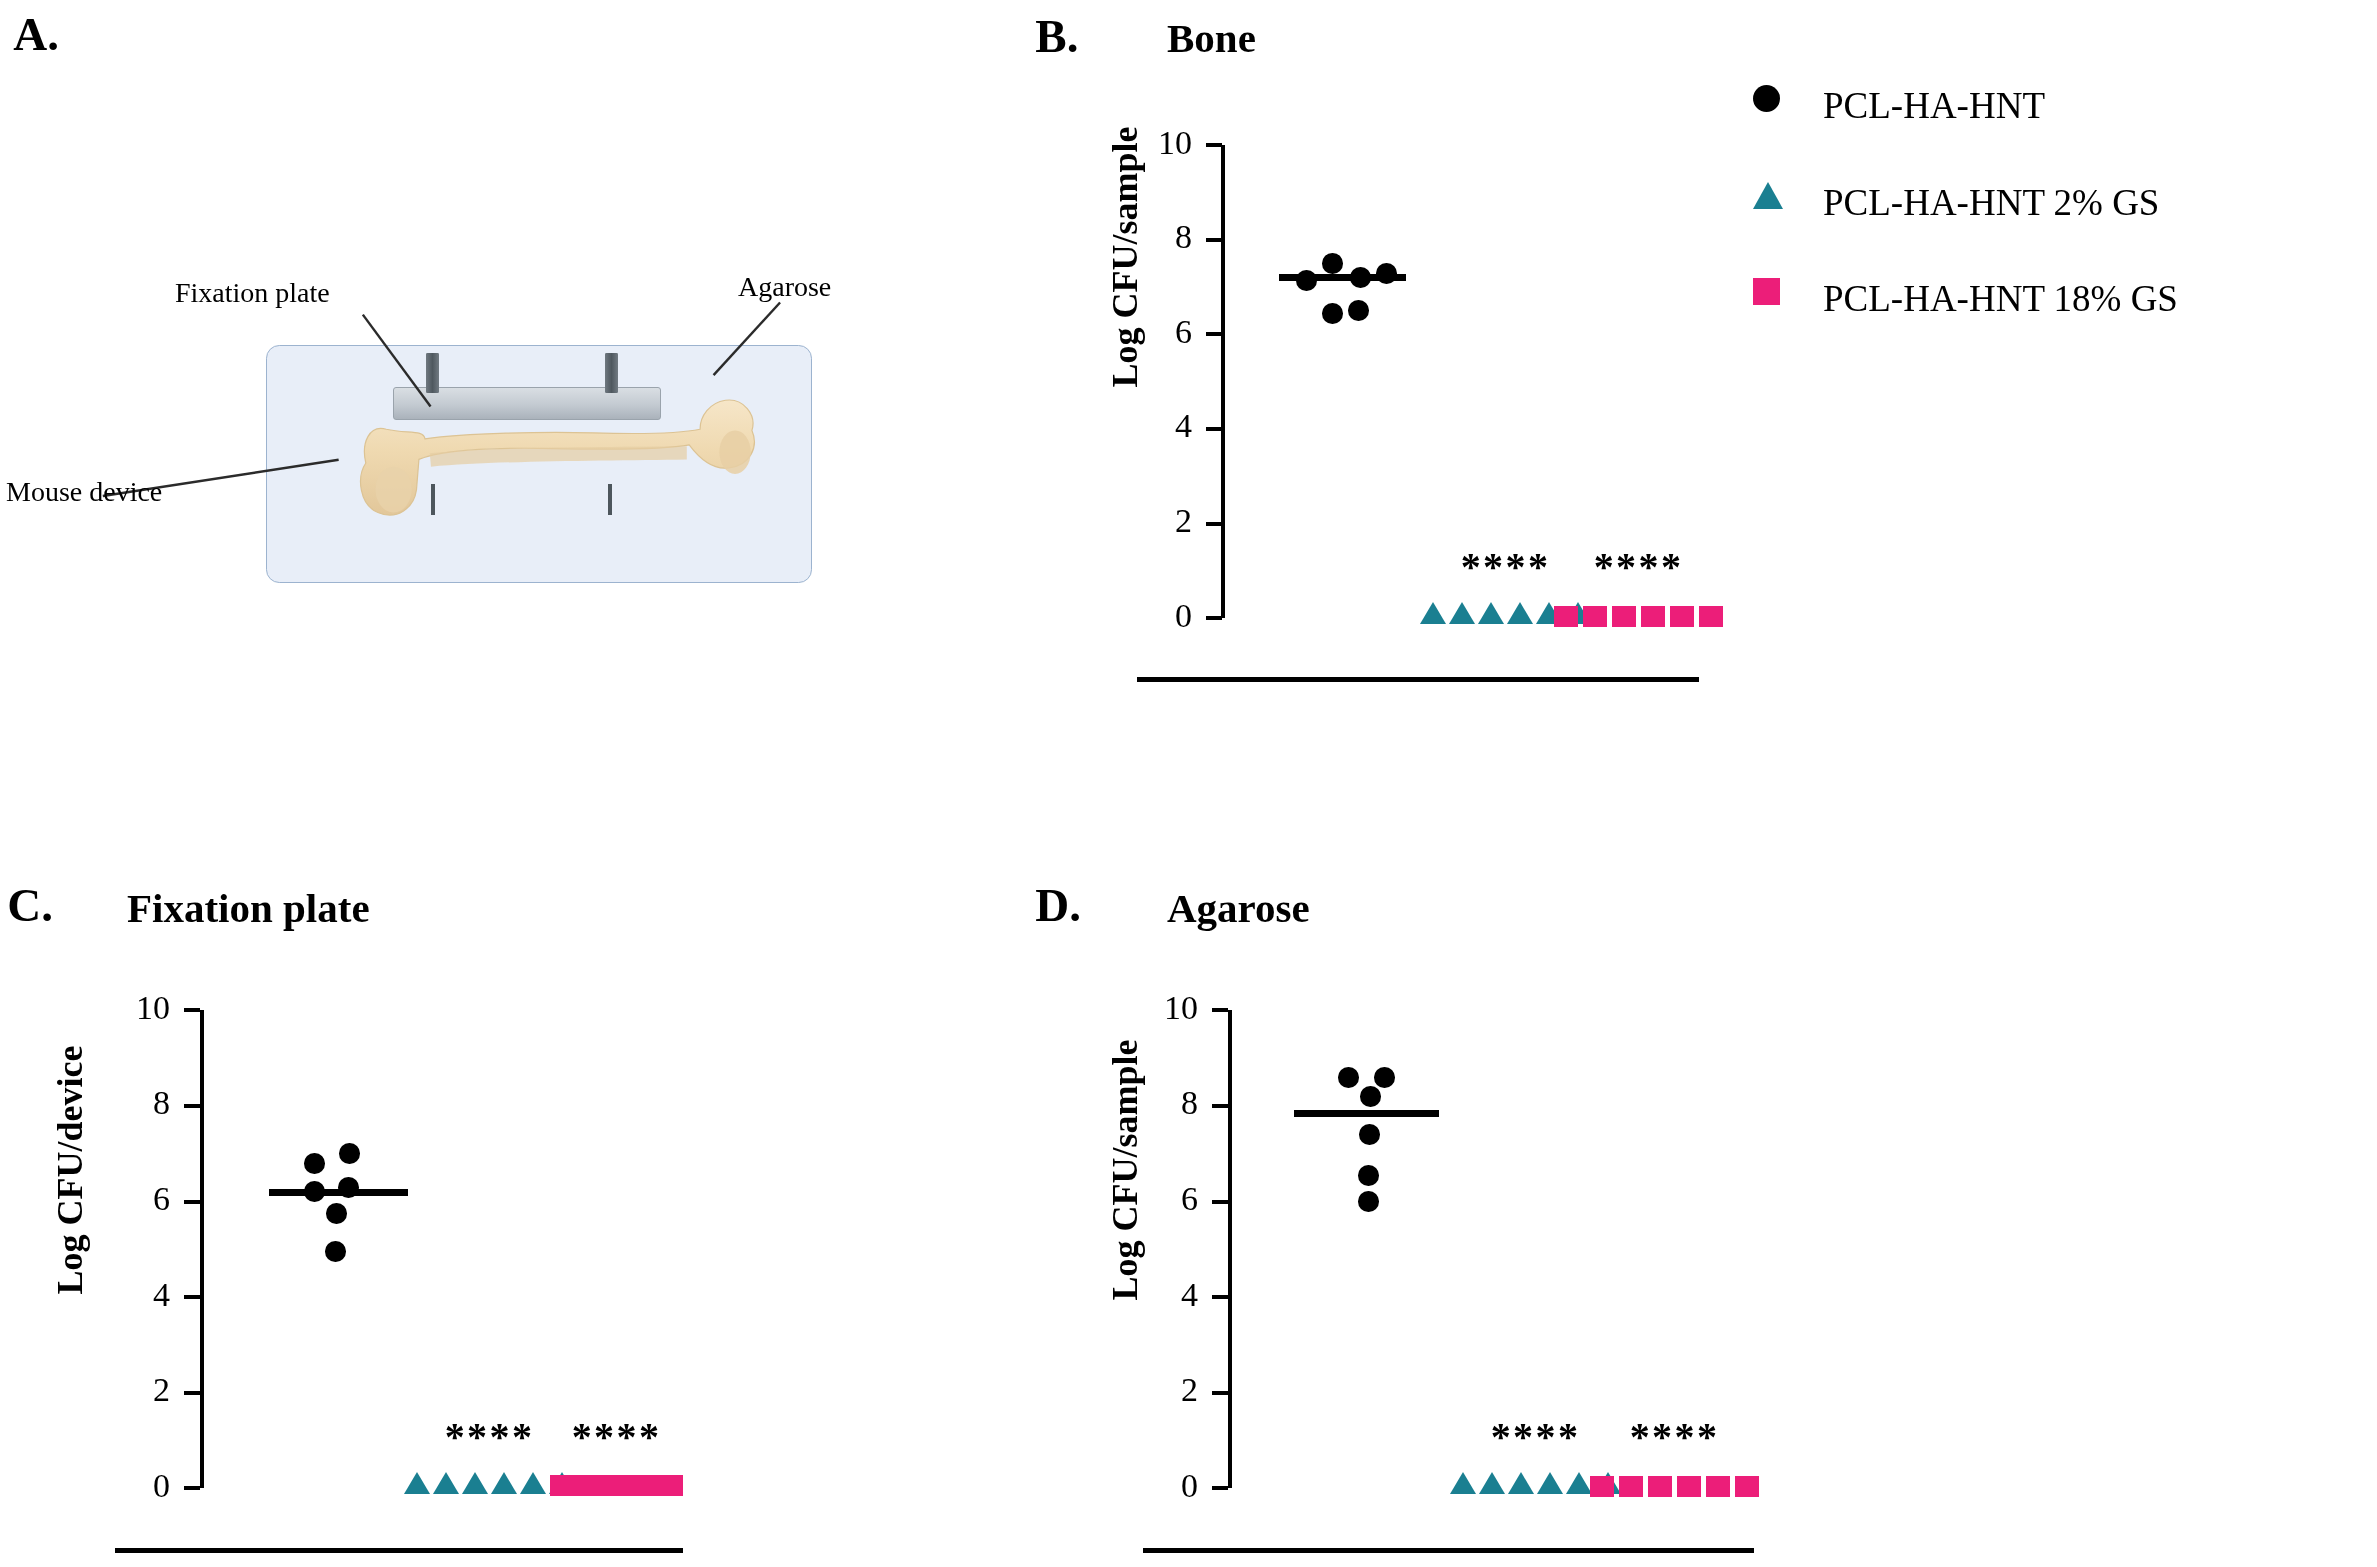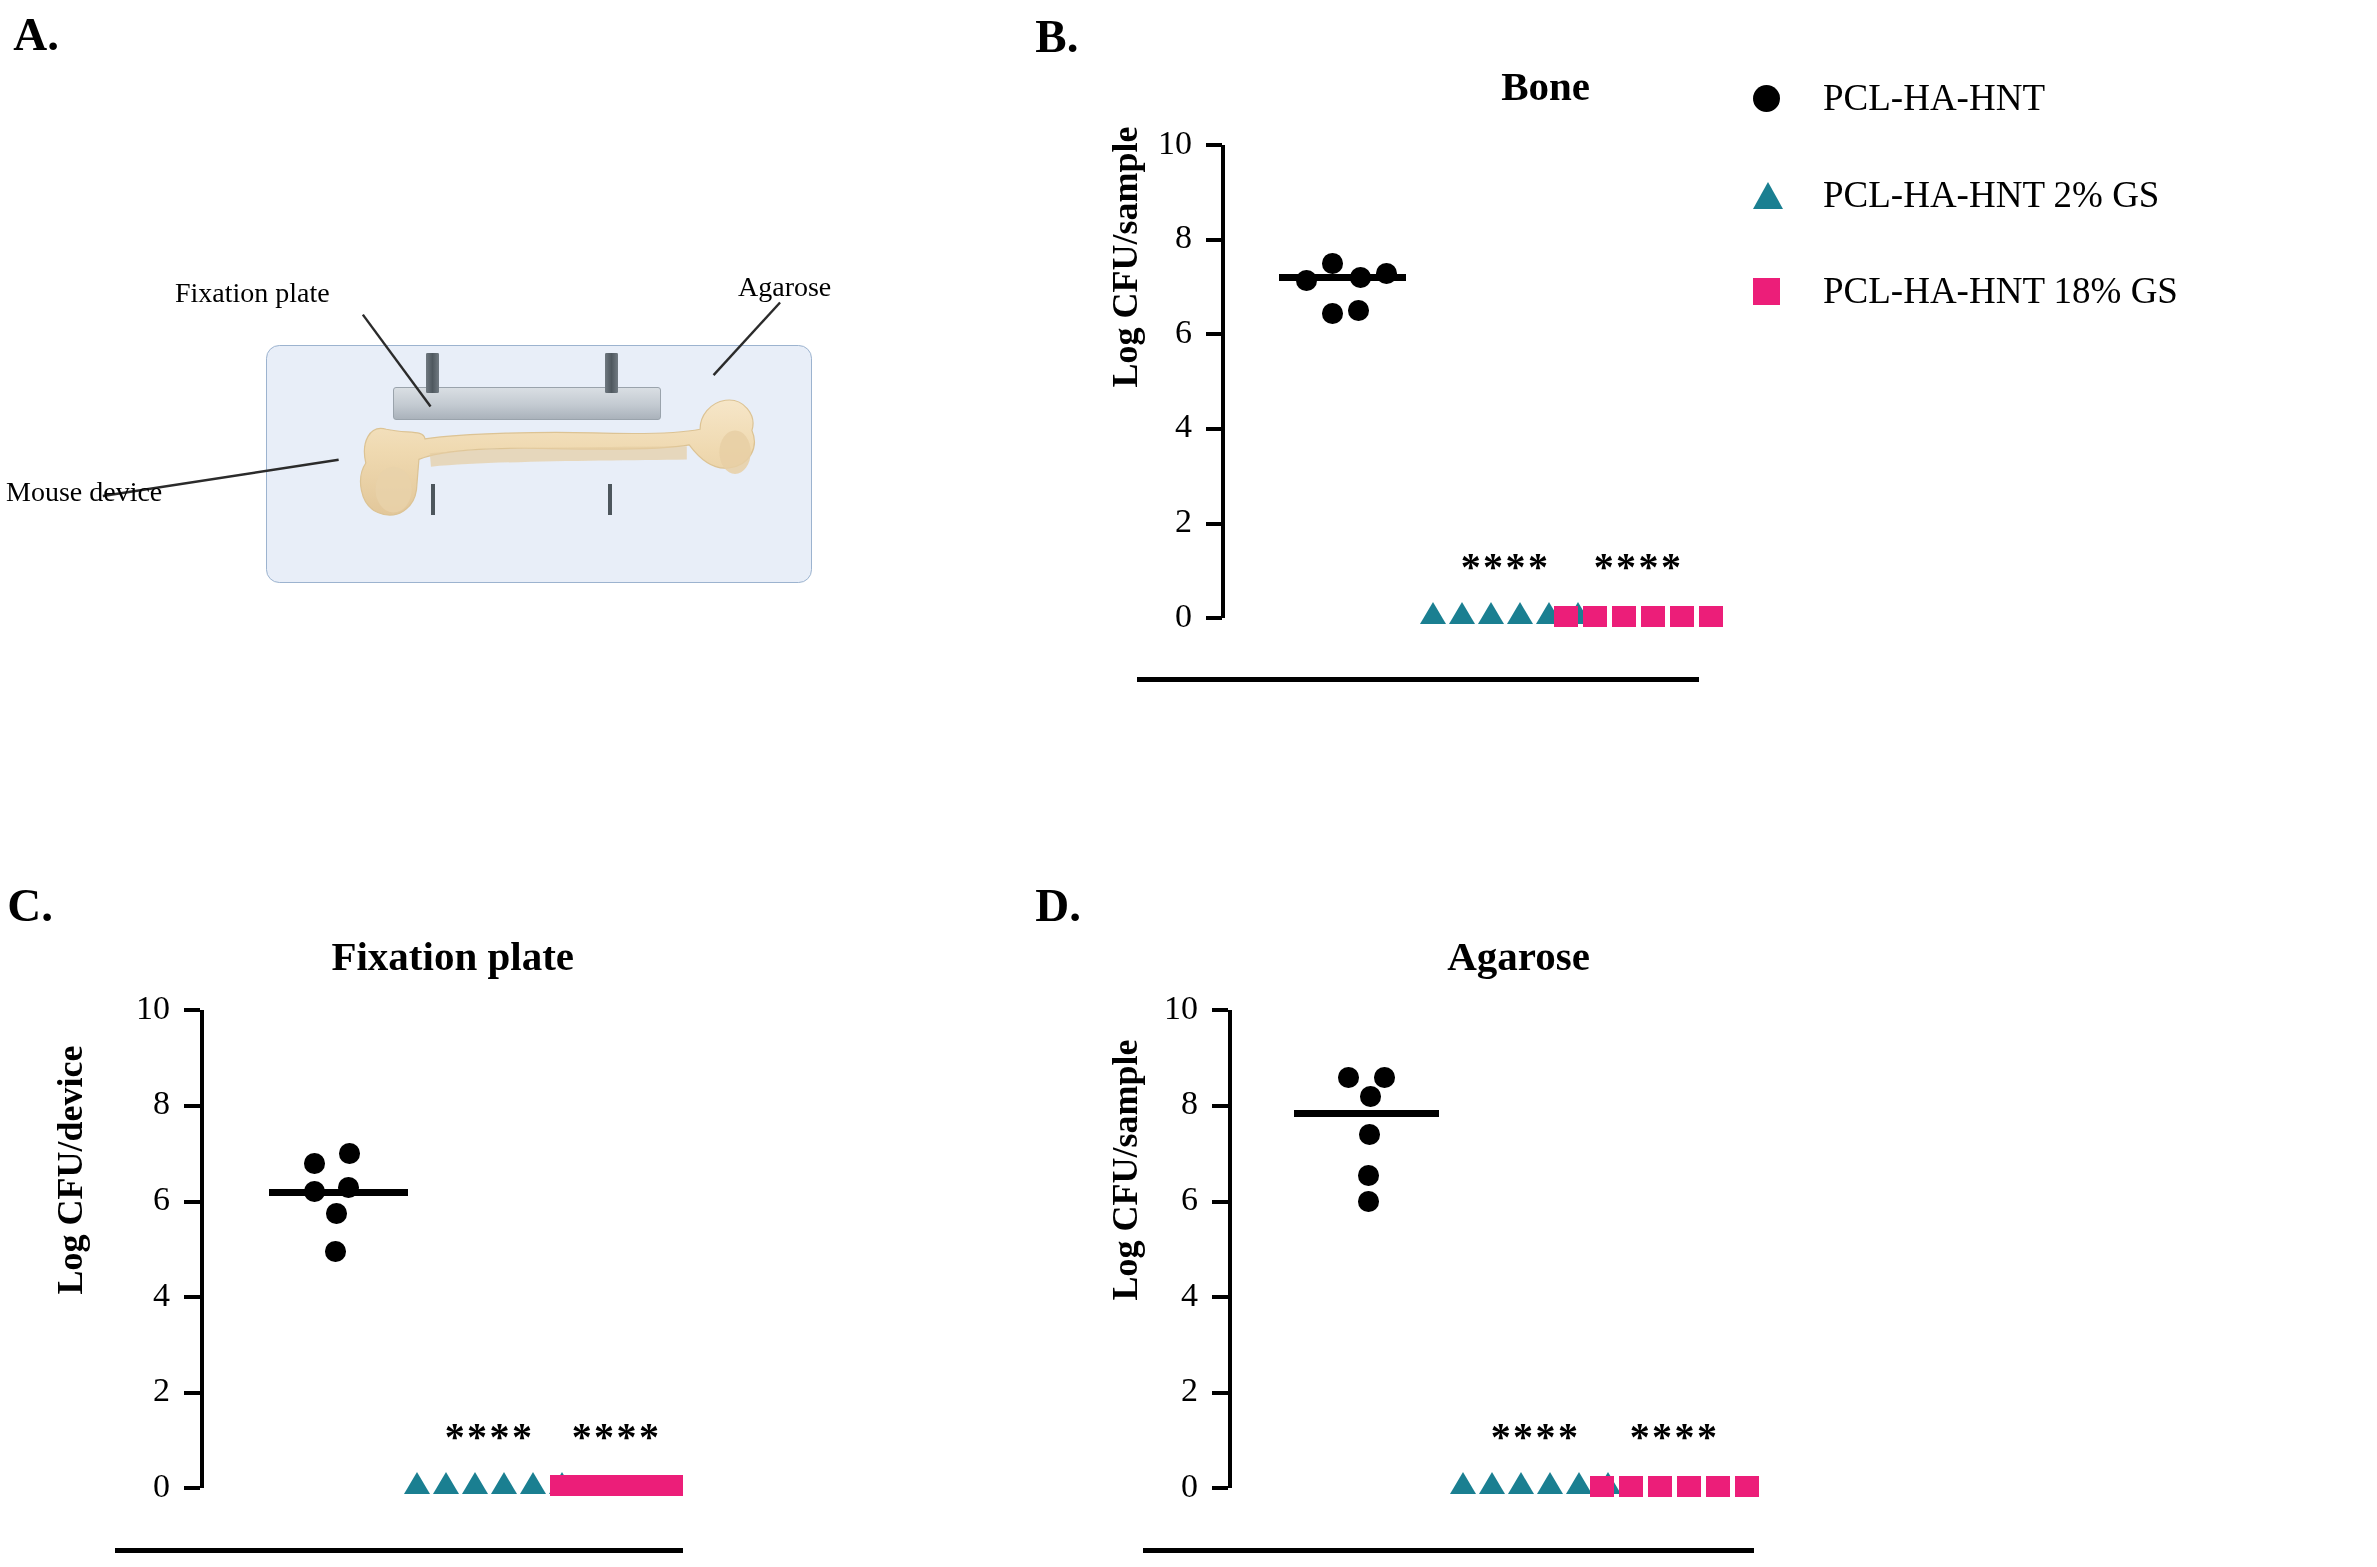--- a/index.html
+++ b/index.html
@@ -1,20 +1,20 @@
 <!DOCTYPE html>
 <html style="font-size:9.7px"><head>
 <meta charset="utf-8">
 <style>
   html,body{margin:0;padding:0;background:#fff;}
   body{width:2377px;height:1567px;position:relative;font-family:"Liberation Serif",serif;color:#000;overflow:hidden;}
 
   .panel{position:absolute;}
   .panel-letter{position:absolute;font-family:"Liberation Serif",serif;font-weight:bold;font-size:47px;line-height:1;letter-spacing:0px;}
-  .panel-title{position:absolute;font-family:"Liberation Serif",serif;font-weight:bold;font-size:41px;line-height:1;text-align:right;margin-top:48px;}
+  .panel-title{position:absolute;font-family:"Liberation Serif",serif;font-weight:bold;font-size:41px;line-height:1;text-align:left;}
 
   
   #panelA{left:0;top:0;width:1028px;height:726px;}
   .agarose-box{position:absolute;left:266px;top:345px;width:544px;height:236px;background:#e8eef8;border:1.8px solid #9cb3cf;border-radius:13.3px;}
   .bone-wrap{position:absolute;left:351px;top:387px;width:423px;height:181px;}
   .plate{position:absolute;left:393px;top:387px;width:266px;height:31px;background:linear-gradient(180deg,#d9dee3 0%,#c3cad1 55%,#aab2bb 100%);border:1.2px solid #9aa3ac;border-radius:3px;}
   .screw{position:absolute;width:13.3px;height:40px;background:linear-gradient(90deg,#6f7880 0%,#4f585f 50%,#717a82 100%);border-radius:1.2px;}
   .screw.s1{left:426px;top:353px;}
   .screw.s2{left:605px;top:353px;}
   .pin{position:absolute;width:3.6px;height:31px;background:#4d565d;}
@@ -36,21 +36,21 @@
   .magbar{position:absolute;height:20.6px;background:#ec1e79;}
   .stars{position:absolute;font-family:"Liberation Serif",serif;font-weight:bold;font-size:40px;line-height:1;letter-spacing:2.4px;white-space:nowrap;}
 
   
   #legend{position:absolute;left:1753px;top:79px;width:605px;}
   .leg-row{position:absolute;left:0;height:42px;}
   .leg-mark{position:absolute;left:0;top:6px;}
   .leg-circle{width:27px;height:27px;border-radius:50%;background:#000;}
   .leg-tri{width:0;height:0;border-left:15.7px solid transparent;border-right:15.7px solid transparent;border-bottom:27px solid #1a7f91;}
   .leg-sq{width:27px;height:27px;background:#ec1e79;}
-  .leg-text{position:absolute;left:70px;top:0px;font-family:"Liberation Serif",serif;font-size:37px;line-height:1;white-space:nowrap;}
+  .leg-text{position:absolute;left:70px;top:8px;font-family:"Liberation Serif",serif;font-size:37px;line-height:1;white-space:nowrap;}
 </style>
 </head>
 <body>
 
 <div class="panel" id="panelA">
   <div class="panel-letter" style="left:13.3px;top:11px;">A.</div>
 
   <div class="agarose-box"></div>
 
   <svg class="bone-wrap" width="423" height="181" viewBox="0 0 700 300">

